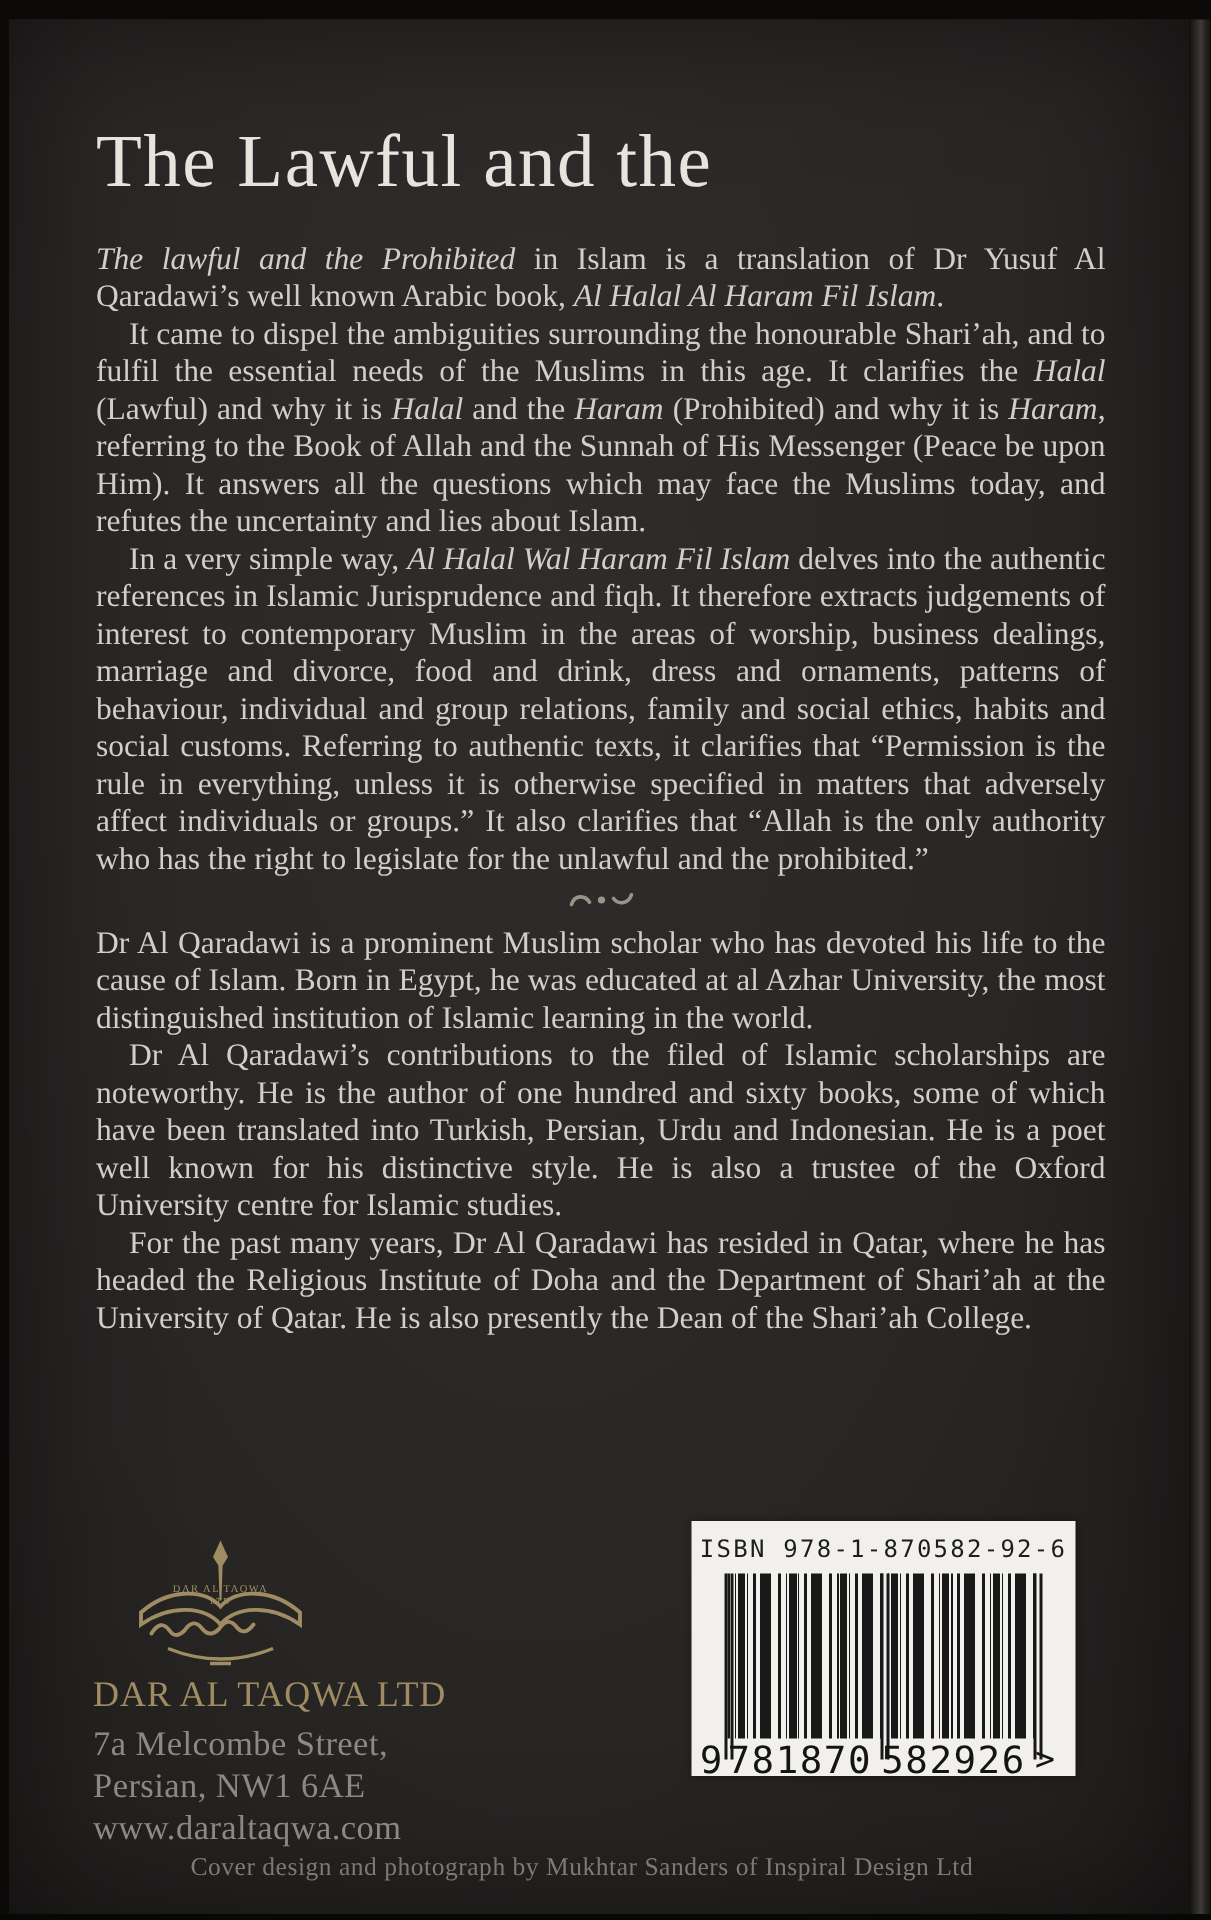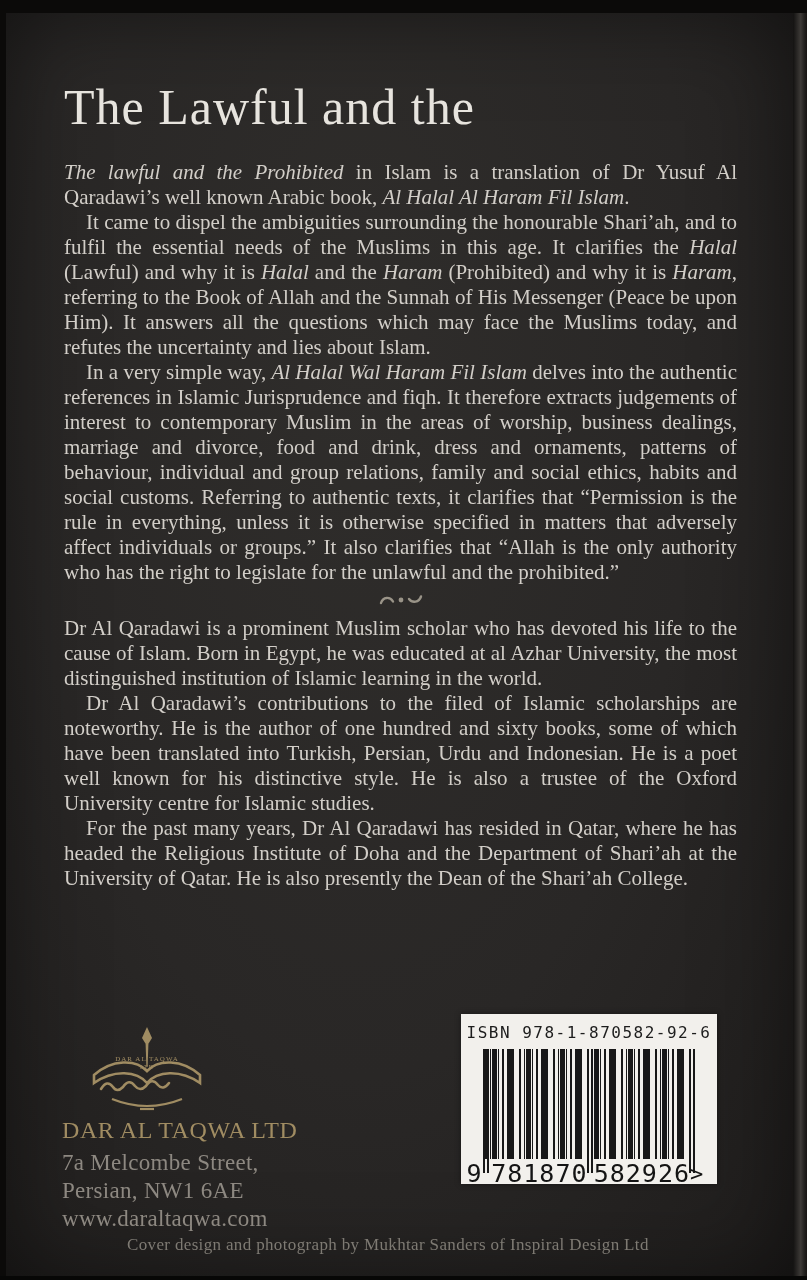--- a/index.html
+++ b/index.html
@@ -70,21 +70,21 @@
         transparent 9px 13px, var(--barcode-ink) 13px 14px,
         transparent 14px 23px, var(--barcode-ink) 23px 26px, transparent 26px 34px);
   }
   .guard{position:absolute;top:0;width:2px;height:124px;background:var(--barcode-ink);}
   .g1{left:9px}.g2{left:13px}.g3{left:113px}.g4{left:117px}.g5{right:13px}.g6{right:9px}
   .digits{
     position:absolute;top:110px;left:0;right:0;display:flex;align-items:flex-start;
     font-family:"DejaVu Sans Mono",monospace;font-size:25px;color:#141414;
   }
   .digits .d-left{width:22px;margin-left:-11px;text-align:center;}
-  .digits .d-g1,.digits .d-g2{flex:1;text-align:right;letter-spacing:1px;}
+  .digits .d-g1,.digits .d-g2{flex:1;text-align:left;letter-spacing:1px;}
   .digits .d-arrow{width:22px;margin-right:-8px;font-size:22px;padding-top:2px;}
 </style>
 </head>
 <body>
 
 <div class="cover">
   <div class="content">
     <div class="book-title">
       <div>The Lawful and the</div>
     </div>

